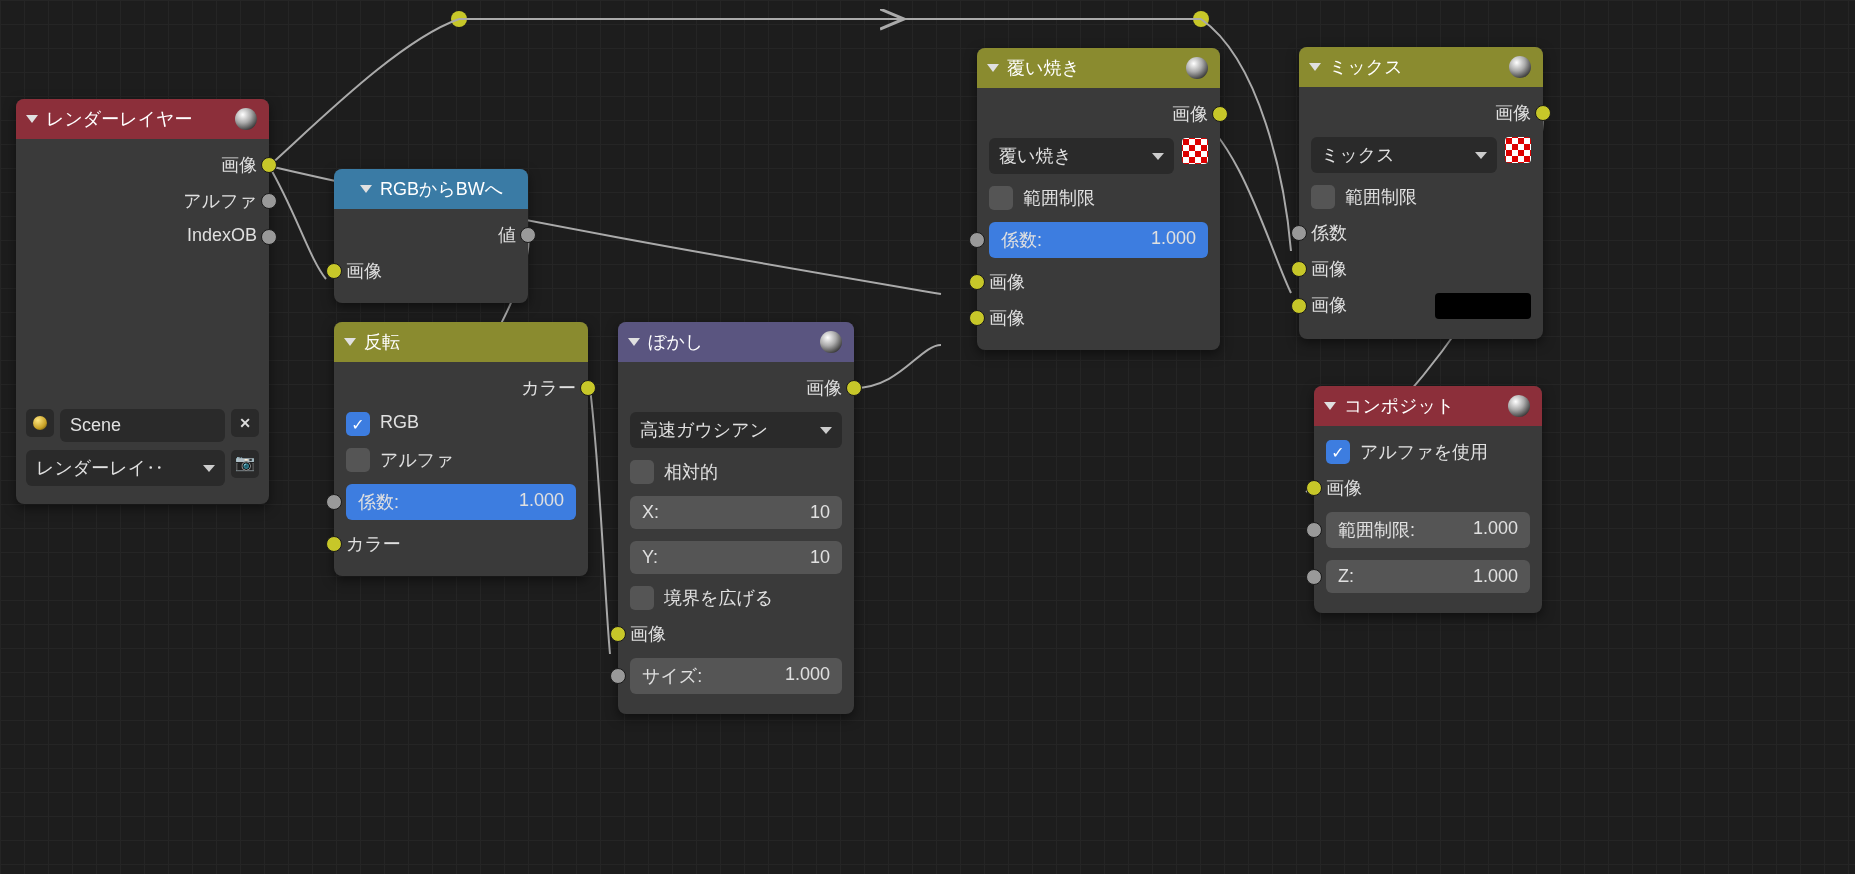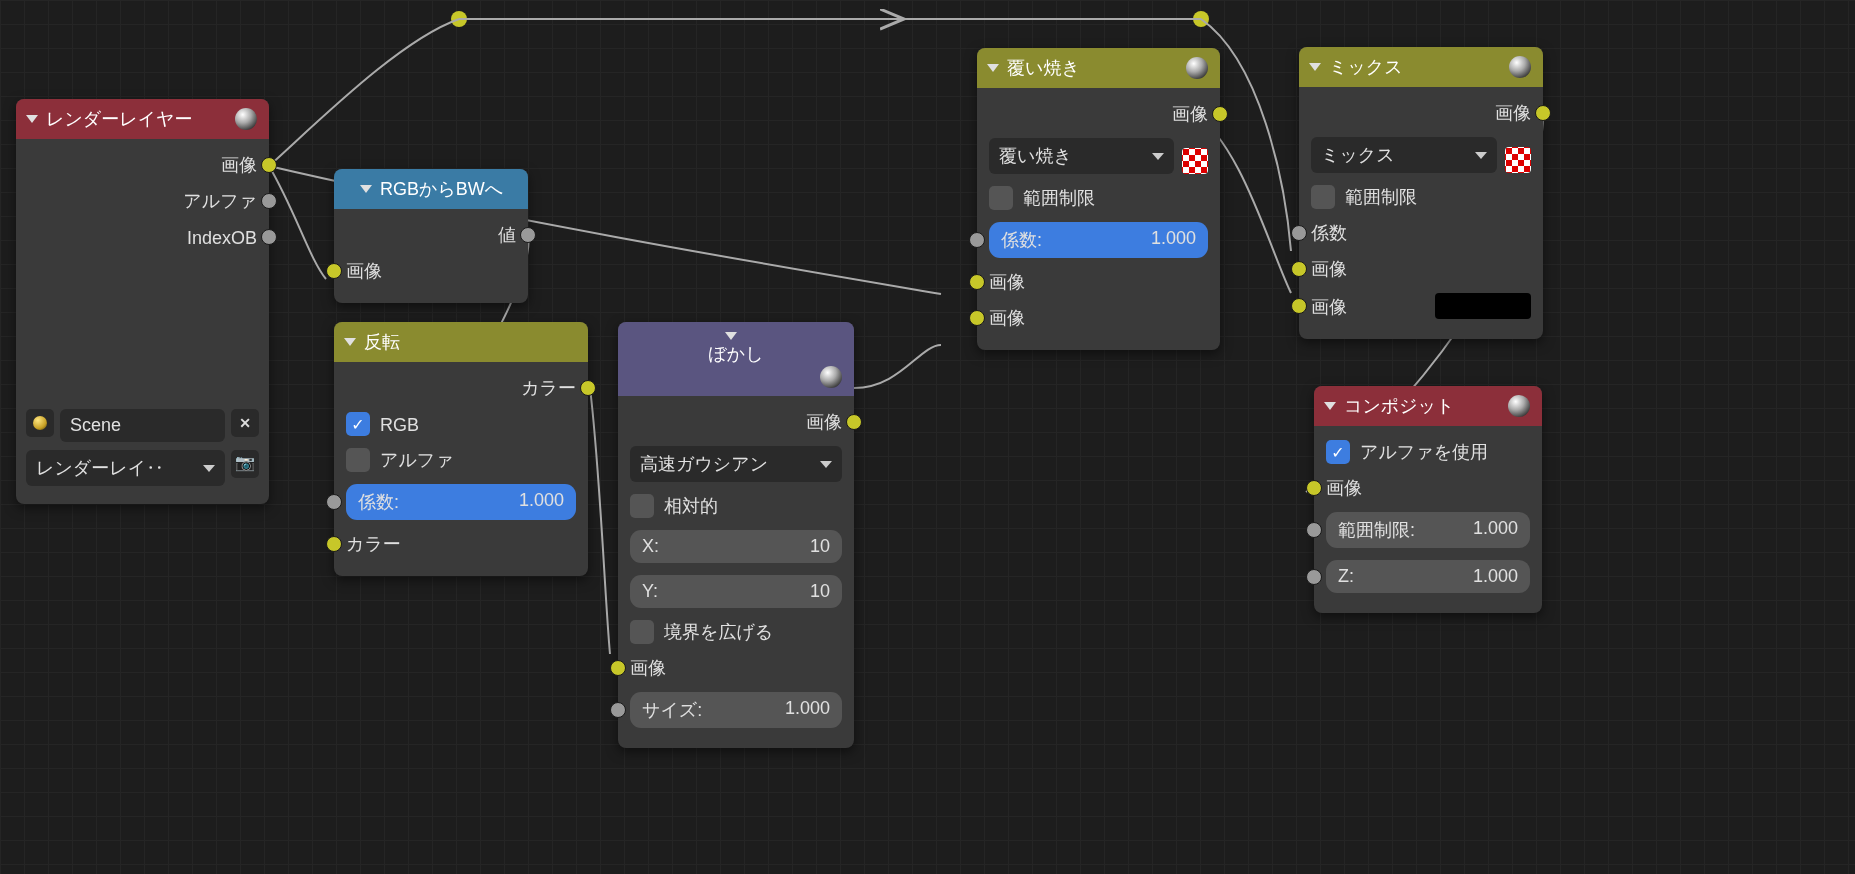--- a/index.html
+++ b/index.html
@@ -27,39 +27,39 @@
   border-radius: 8px 8px 0 0;
   padding: 8px 12px;
   display: flex;
   align-items: center;
   font-weight: 500;
   color: #fff;
 }
 .hdr-red { background: #8c2f3a; }
 .hdr-blue { background: #3a7ba5; padding-left: 28px; }
 .hdr-olive { background: #8a8b2f; }
-.hdr-purple { background: #5a5580; flex-direction: column; }
+.hdr-purple { background: #5a5580; }
 .triangle {
   width: 0; height: 0;
   border-left: 8px solid #e0e0e0;
   border-top: 6px solid transparent;
   border-bottom: 6px solid transparent;
   transform: rotate(90deg);
   margin-right: 10px;
 }
 .sphere-icon {
   width: 22px; height: 22px;
   border-radius: 50%;
   background: radial-gradient(circle at 35% 30%, #fff, #aaa 40%, #333 80%);
   margin-left: auto;
 }
 .node-body { padding: 8px 0 14px; }
 .row {
   display: flex;
-  align-items: flex-end;
+  align-items: flex-start;
   padding: 6px 12px;
   position: relative;
   min-height: 36px;
 }
 .row.right { justify-content: flex-end; }
 .socket {
   position: absolute;
   width: 16px; height: 16px;
   border-radius: 50%;
   top: 50%;
@@ -104,21 +104,21 @@
   flex-shrink: 0;
 }
 .checkbox.checked { background: #3d7de0; }
 .checkbox.checked::after {
   content: "✓";
   color: #fff;
   font-size: 16px;
 }
 .num-field {
   background: #3d7de0;
-  border-radius: 11px;
+  border-radius: 6px;
   padding: 6px 12px;
   display: flex;
   justify-content: space-between;
   width: 100%;
 }
 .num-field.gray { background: #555; }
 .scene-row {
   display: flex;
   align-items: flex-start;
   padding: 4px 10px;

